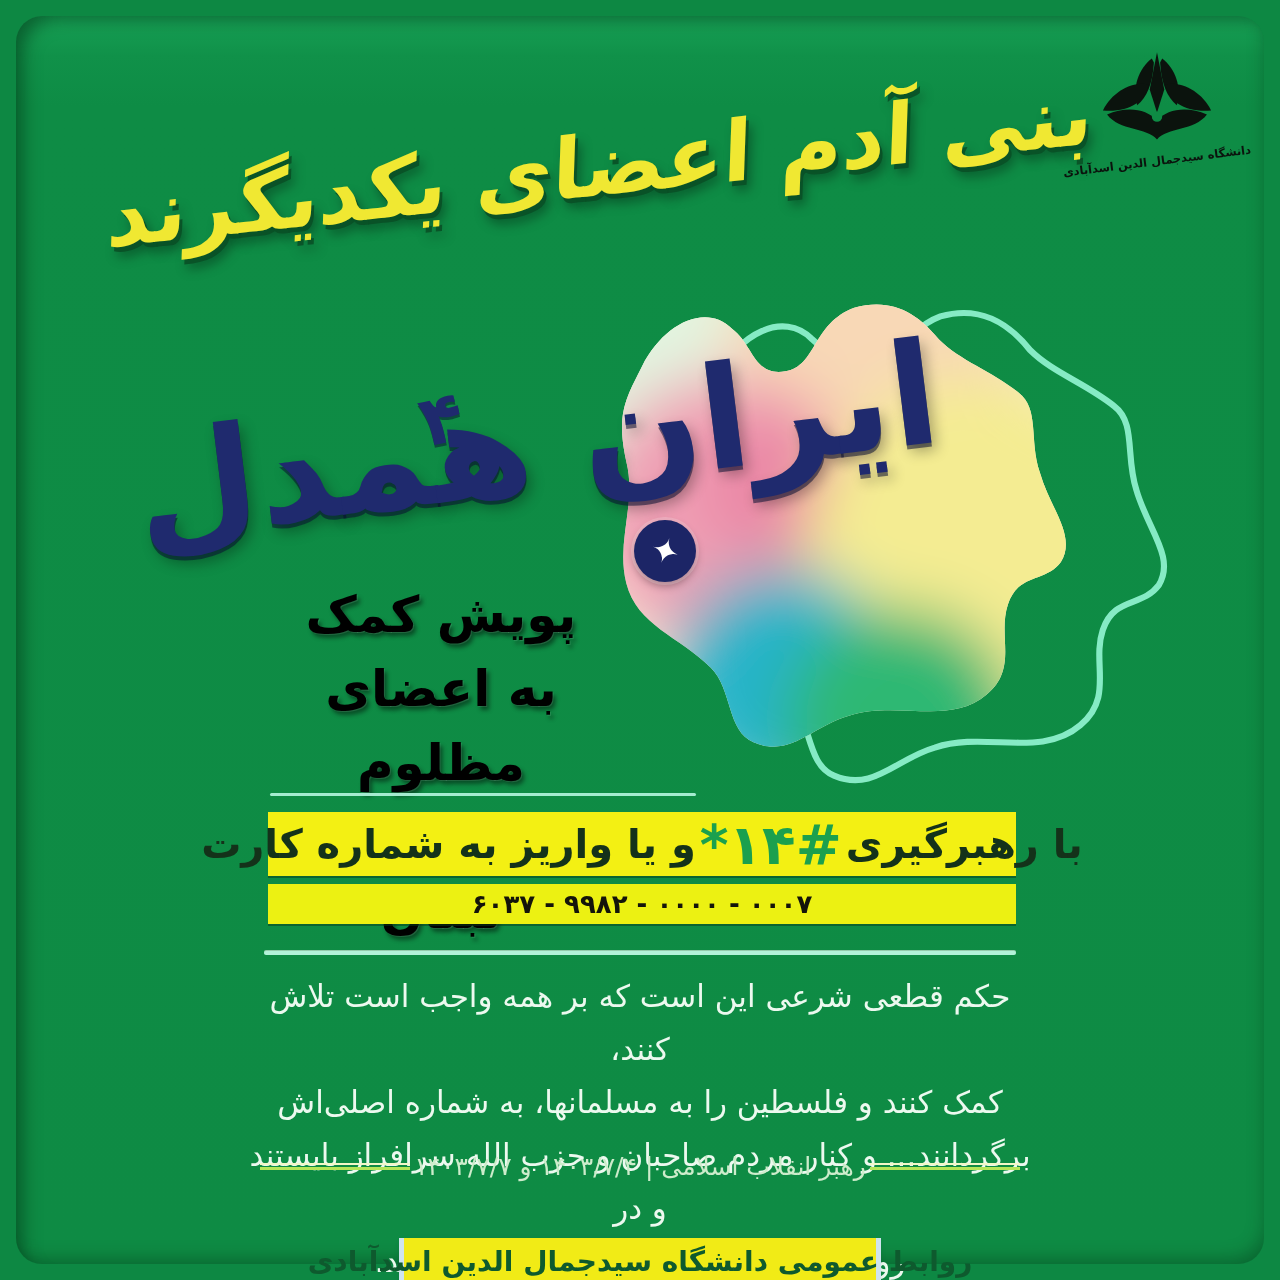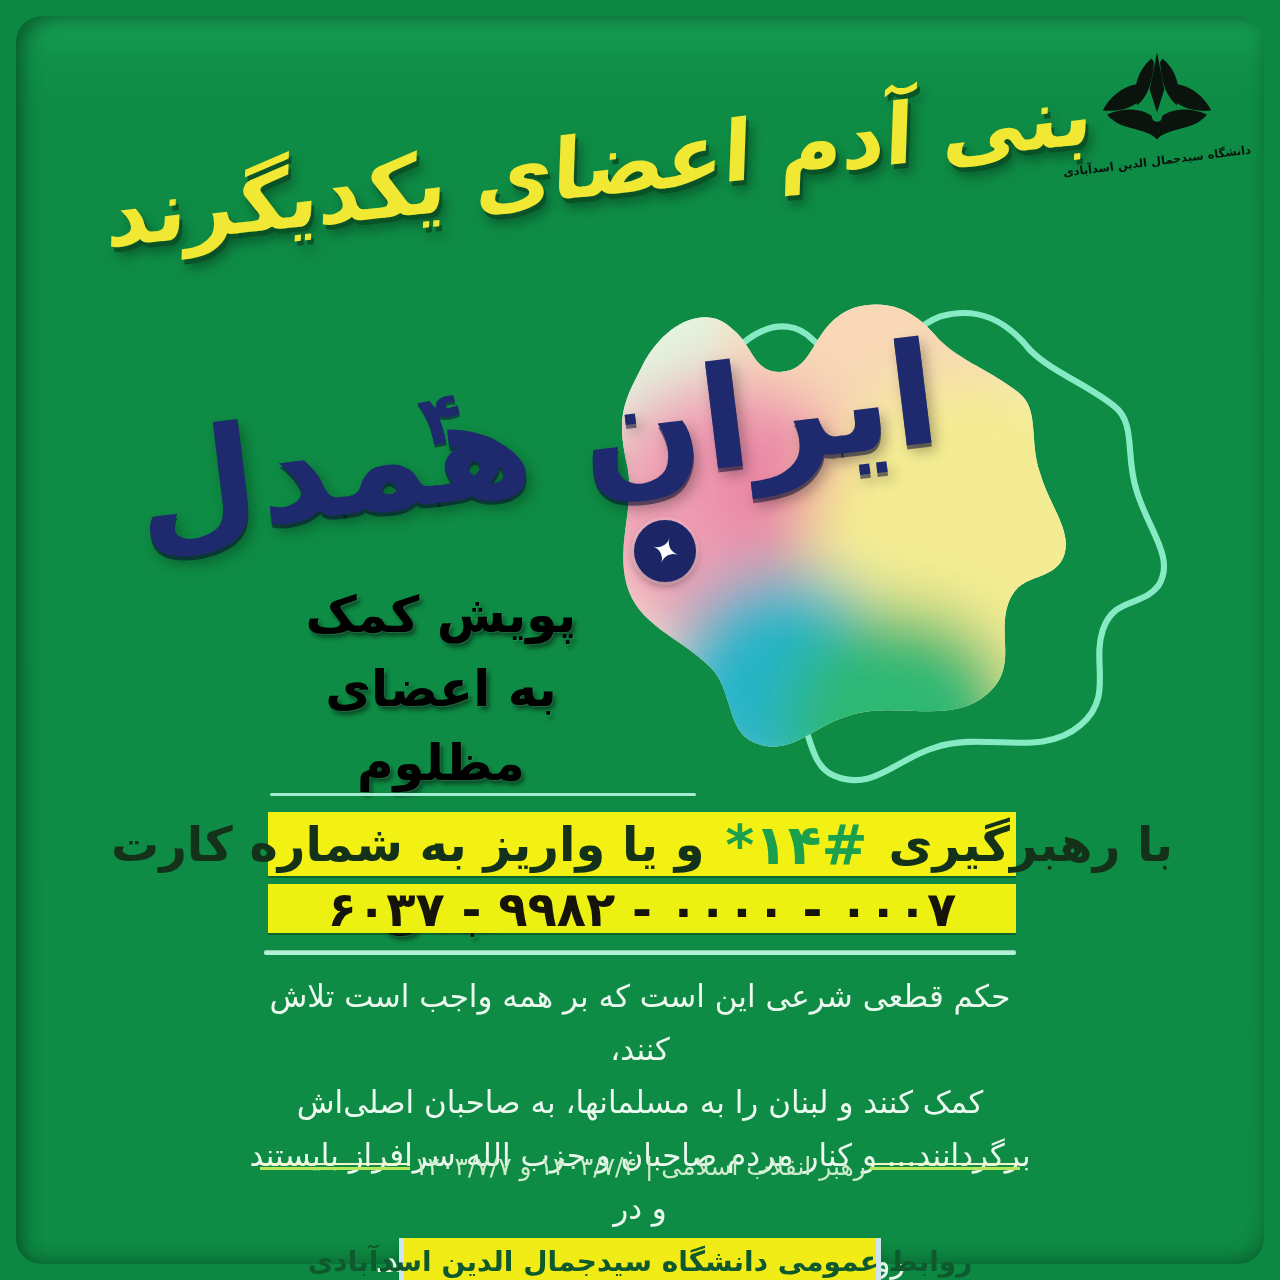--- a/index.html
+++ b/index.html
@@ -45,26 +45,26 @@
     text-shadow:1px 1px 0 rgba(255,255,255,.10),3px 4px 4px rgba(0,0,0,.45);}
 
   .divider1{position:absolute;left:270px;top:793px;width:426px;height:3px;background:#a5ecd0;border-radius:2px;}
   .divider2{position:absolute;left:264px;top:951px;width:752px;height:4px;background:#b2f2d8;border-radius:2px;
     box-shadow:0 -1px 0 rgba(255,255,255,.55);}
 
   
   .strip1{position:absolute;left:268px;top:812px;width:748px;height:64px;background:#f3f013;
     display:flex;align-items:center;justify-content:center;direction:rtl;
     box-shadow:0 2px 0 rgba(7,60,28,.5);}
-  .strip1 .t{font-size:48px;font-weight:bold;color:#14321a;white-space:nowrap;}
-  .strip1 .code{font-size:55px;font-weight:bold;color:#1ba04e;direction:ltr;margin:0 21px;
+  .strip1 .t{font-size:40px;font-weight:bold;color:#14321a;white-space:nowrap;}
+  .strip1 .code{font-size:55px;font-weight:bold;color:#1ba04e;direction:ltr;margin:0 4px;
     position:relative;top:1px;line-height:1;}
-  .strip2{position:absolute;left:268px;top:884px;width:748px;height:49px;background:#ecf112;
+  .strip2{position:absolute;left:268px;top:884px;width:748px;height:40px;background:#ecf112;
     display:flex;align-items:center;justify-content:center;direction:ltr;
-    font-size:48px;font-weight:bold;color:#14140a;letter-spacing:9px;white-space:nowrap;
+    font-size:26px;font-weight:bold;color:#14140a;letter-spacing:9px;white-space:nowrap;
     box-shadow:0 2px 0 rgba(7,60,28,.5);}
 
   
   .quote{position:absolute;left:238px;top:970px;width:804px;text-align:center;direction:rtl;
     font-size:31px;color:#ecf9ef;line-height:53px;}
 
   
   .attr-row{position:absolute;left:238px;top:1152px;width:804px;display:flex;align-items:center;
     justify-content:center;gap:4px;direction:rtl;}
   .dbl{flex:0 0 150px;height:7px;border-top:2px solid #f2f8c8;border-bottom:3px solid #b5e558;}
@@ -142,21 +142,21 @@
     <span class="t">با رهبر‌گیری</span>
     <span class="code">*۱۴#</span>
     <span class="t">و یا واریز به شماره کارت</span>
   </div>
   <div class="strip2">۶۰۳۷ - ۹۹۸۲ - ۰۰۰۰ - ۰۰۰۷</div>
 
   <div class="divider2"></div>
 
   <div class="quote">
     <div>حکم قطعی شرعی این است که بر همه واجب است تلاش کنند،</div>
-    <div>کمک کنند و لبنان را به مسلمانها، به صاحبان اصلی‌اش</div>
+    <div>کمک کنند و فلسطین را به مسلمانها، به شماره اصلی‌اش</div>
     <div>برگردانند... و کنار مردم صاحبان و حزب الله سرافراز بایستند و در</div>
     <div>رویارویی با رژیم غاصب آنان را یاری کنند.</div>
   </div>
 
   <div class="attr-row">
     <span class="dbl"></span>
     <span class="attr-text">رهبر انقلاب اسلامی | ۱۴۰۳/۷/۴ و ۱۴۰۳/۷/۷</span>
     <span class="dbl"></span>
   </div>
 

